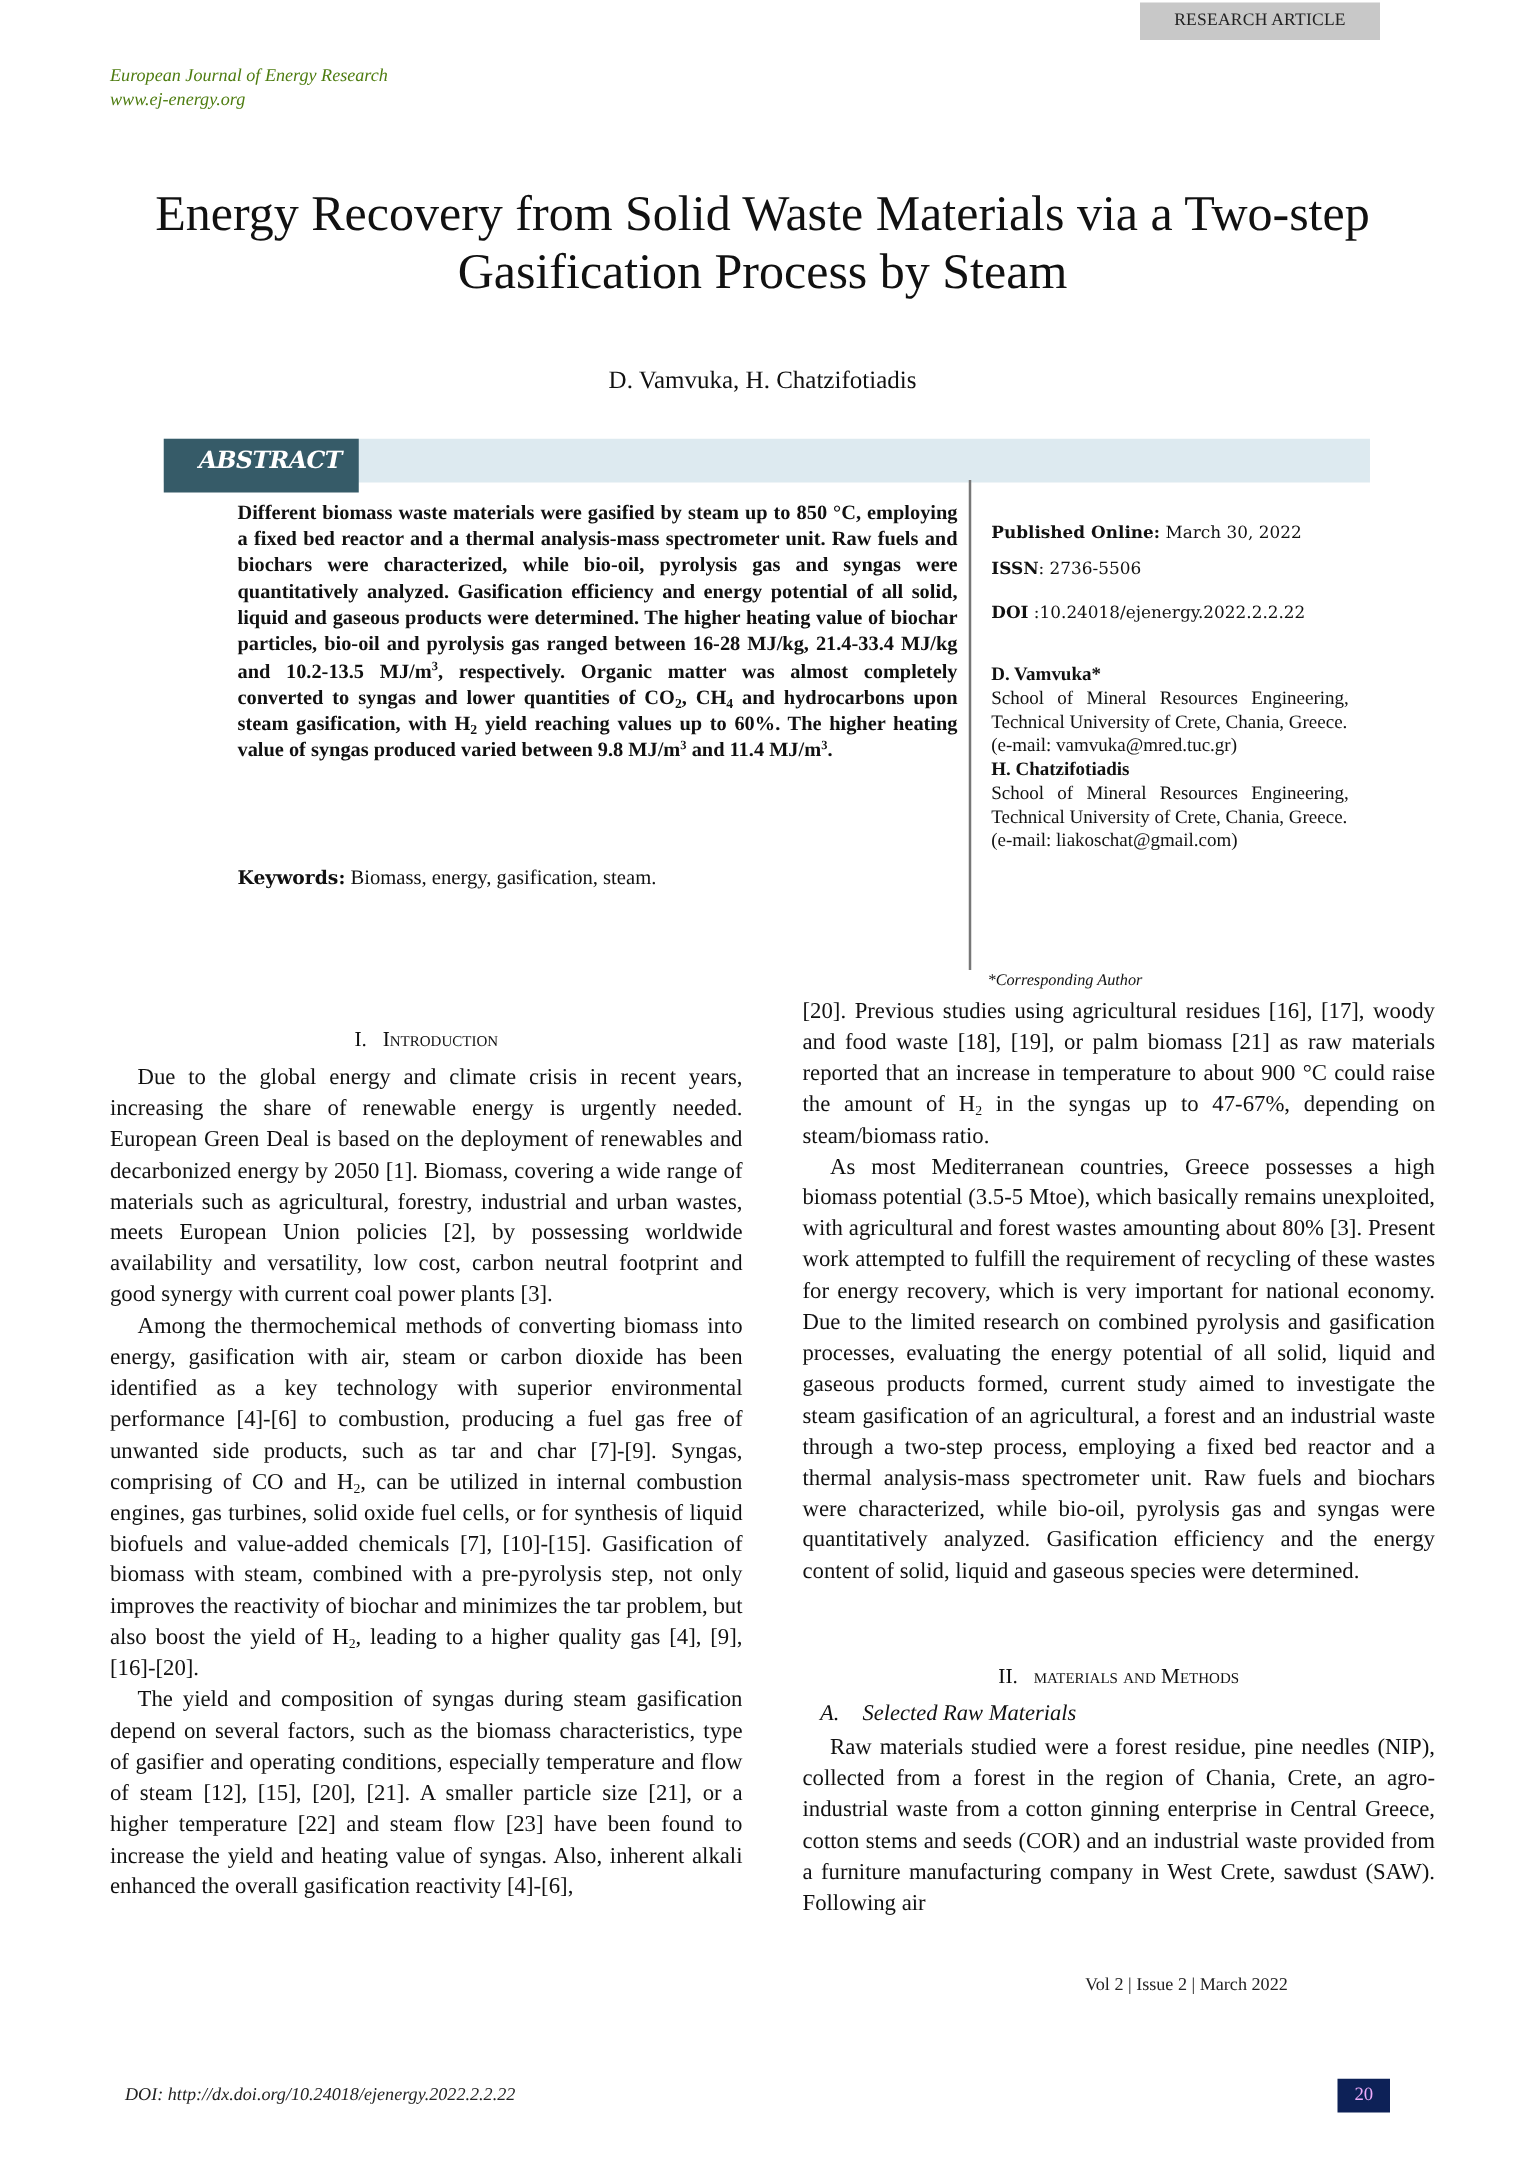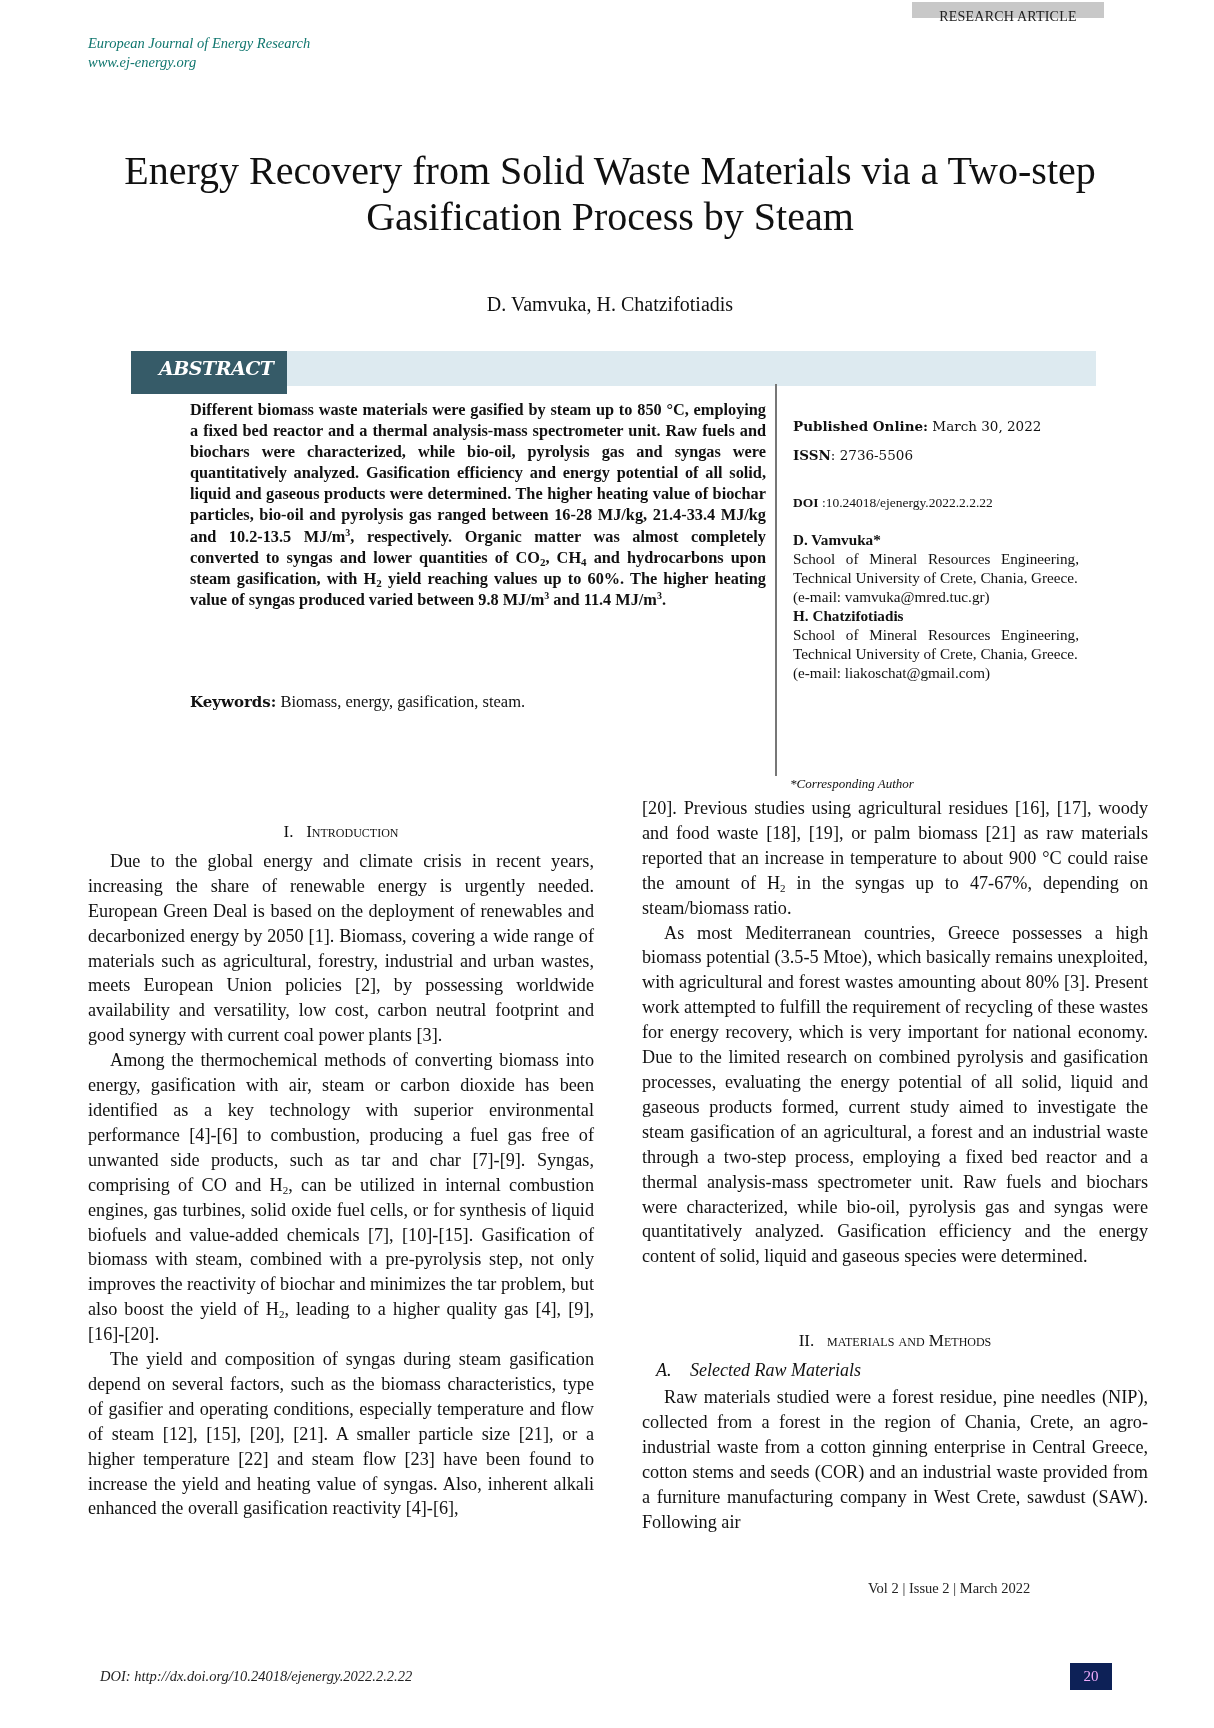--- a/index.html
+++ b/index.html
@@ -1,41 +1,41 @@
 <!DOCTYPE html>
 <html><head>
 <meta charset="utf-8">
 <style>
   * { box-sizing: border-box; margin: 0; padding: 0; }
   html, body { width: 1214px; height: 1728px; background: #ffffff; }
   body { position: relative; font-family: "Liberation Serif", "DejaVu Serif", serif; color: #111; overflow: hidden; }
 
-  .badge { position: absolute; left: 912px; top: 2px; width: 192px; height: 16px; background: #c8c8c8; color: #222;
+  .badge { position: absolute; left: 912px; top: 2px; width: 192px; height: 30px; background: #c8c8c8; color: #222;
     font-size: 14px; text-align: center; line-height: 30px; letter-spacing: 0.2px; }
 
-  .journal { position: absolute; left: 88px; top: 34px; font-style: italic; font-size: 14.5px; line-height: 19px; color: #0f766e; }
+  .journal { position: absolute; left: 88px; top: 52px; font-style: italic; font-size: 14.5px; line-height: 19px; color: #4d7c0f; }
 
   .title { position: absolute; left: 120px; top: 148px; width: 980px; text-align: center; font-size: 40px; line-height: 46px; color: #111; }
   .authors { position: absolute; left: 120px; top: 293px; width: 980px; text-align: center; font-size: 20px; color: #111; }
 
   .abstract-bar { position: absolute; left: 131px; top: 351px; width: 965px; height: 35px; background: #ddeaf0; }
   .abstract-tag { position: absolute; left: 131px; top: 351px; width: 156px; height: 43px; background: #365b68; color: #fff;
     font-family: "DejaVu Serif", serif; font-weight: bold; font-style: italic; font-size: 19px; line-height: 35px; padding-left: 28px; letter-spacing: -0.5px; }
 
   .abstract-text { position: absolute; left: 190px; top: 399px; width: 576px; font-weight: bold; font-size: 16.3px; line-height: 21.1px; text-align: justify; }
   .keywords { position: absolute; left: 190px; top: 692px; font-size: 16.5px; }
   .keywords .kw-label { font-family: "DejaVu Serif", serif; font-weight: bold; font-size: 15px; }
 
   .vrule { position: absolute; left: 775px; top: 384px; width: 2px; height: 392px; background: #777; }
 
   .meta { position: absolute; left: 793px; font-family: "DejaVu Serif", serif; font-size: 13.5px; color: #111; }
   .meta b { font-weight: bold; }
   .meta-pub { top: 418px; }
   .meta-issn { top: 447px; }
-  .meta-doi { top: 495px; font-family: Liberation Serif, serif; }
+  .meta-doi { top: 482px; }
 
   .affil { position: absolute; left: 793px; top: 530px; width: 286px; font-size: 15.2px; line-height: 19px; text-align: justify; }
   .affil .name { font-weight: bold; display: block; }
   .affil .line { display: block; }
   .corr { position: absolute; left: 790px; top: 736px; font-size: 13px; font-weight: normal; font-style: italic; margin-top: 40px; }
 
   .col { position: absolute; width: 506px; font-size: 18.2px; line-height: 24.9px; text-align: justify; }
   .col-left { left: 88px; top: 820px; }
   .col-right { left: 642px; top: 796px; }
   .col p { text-indent: 22px; }

